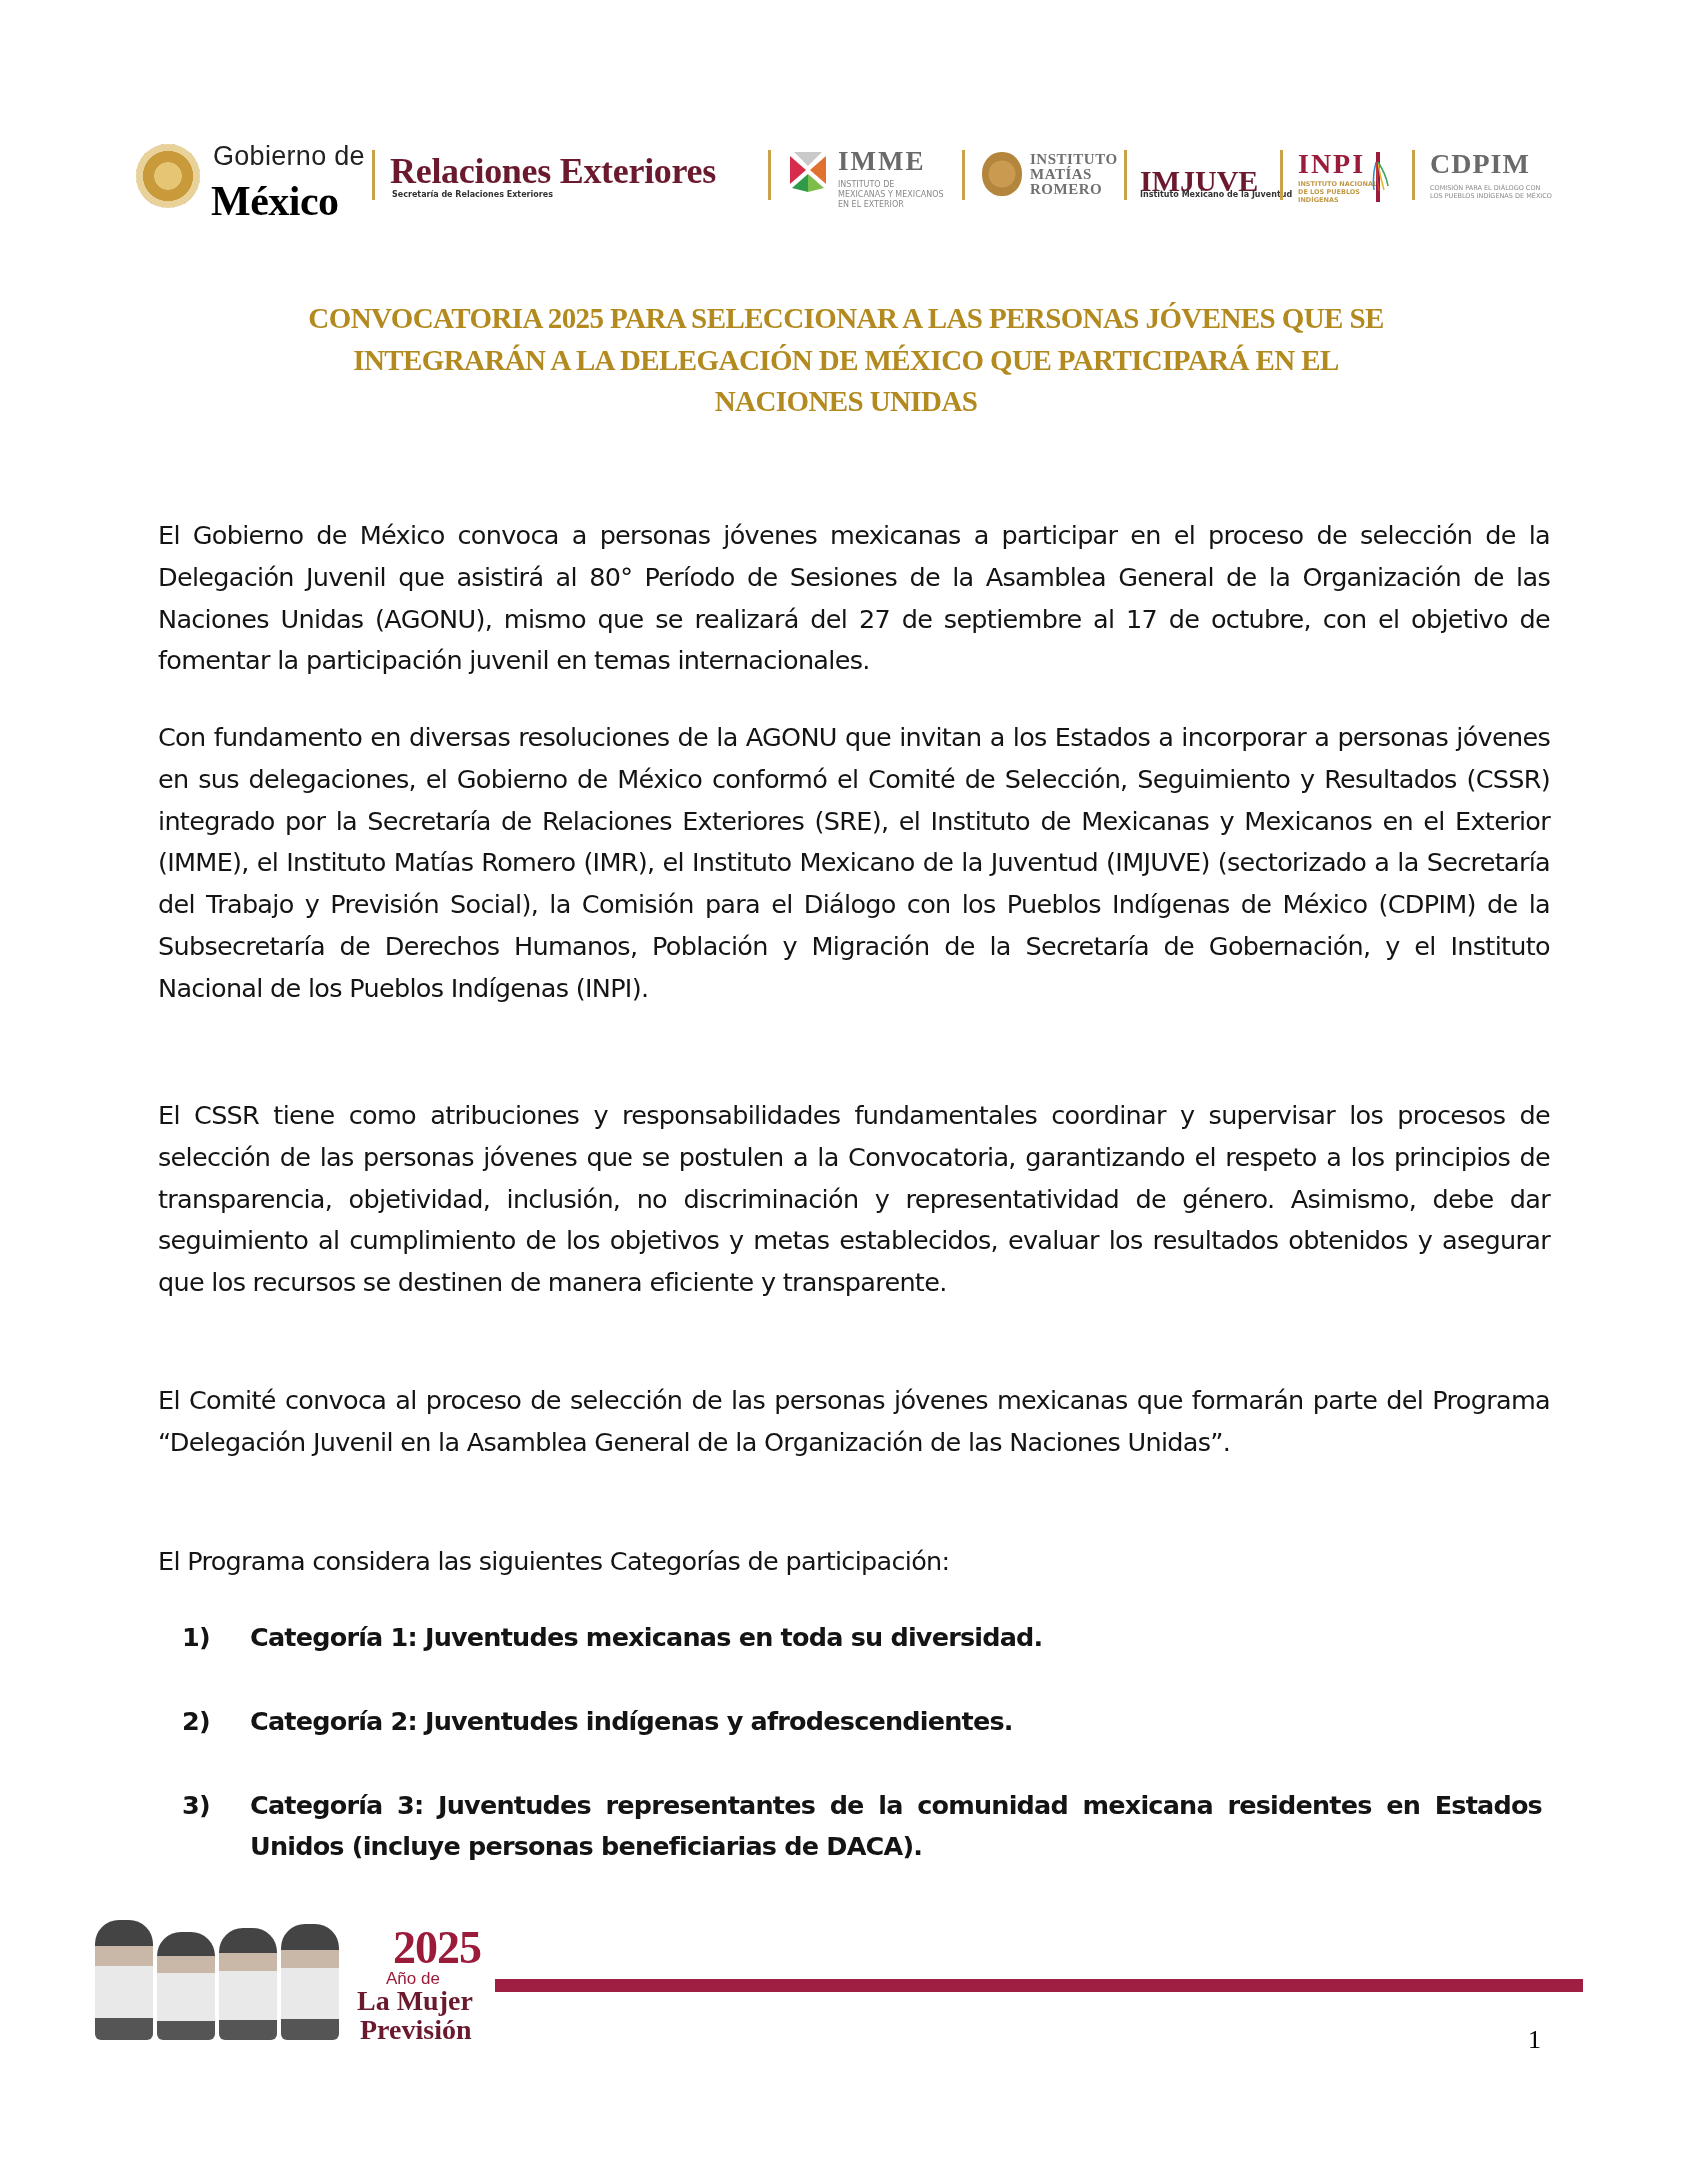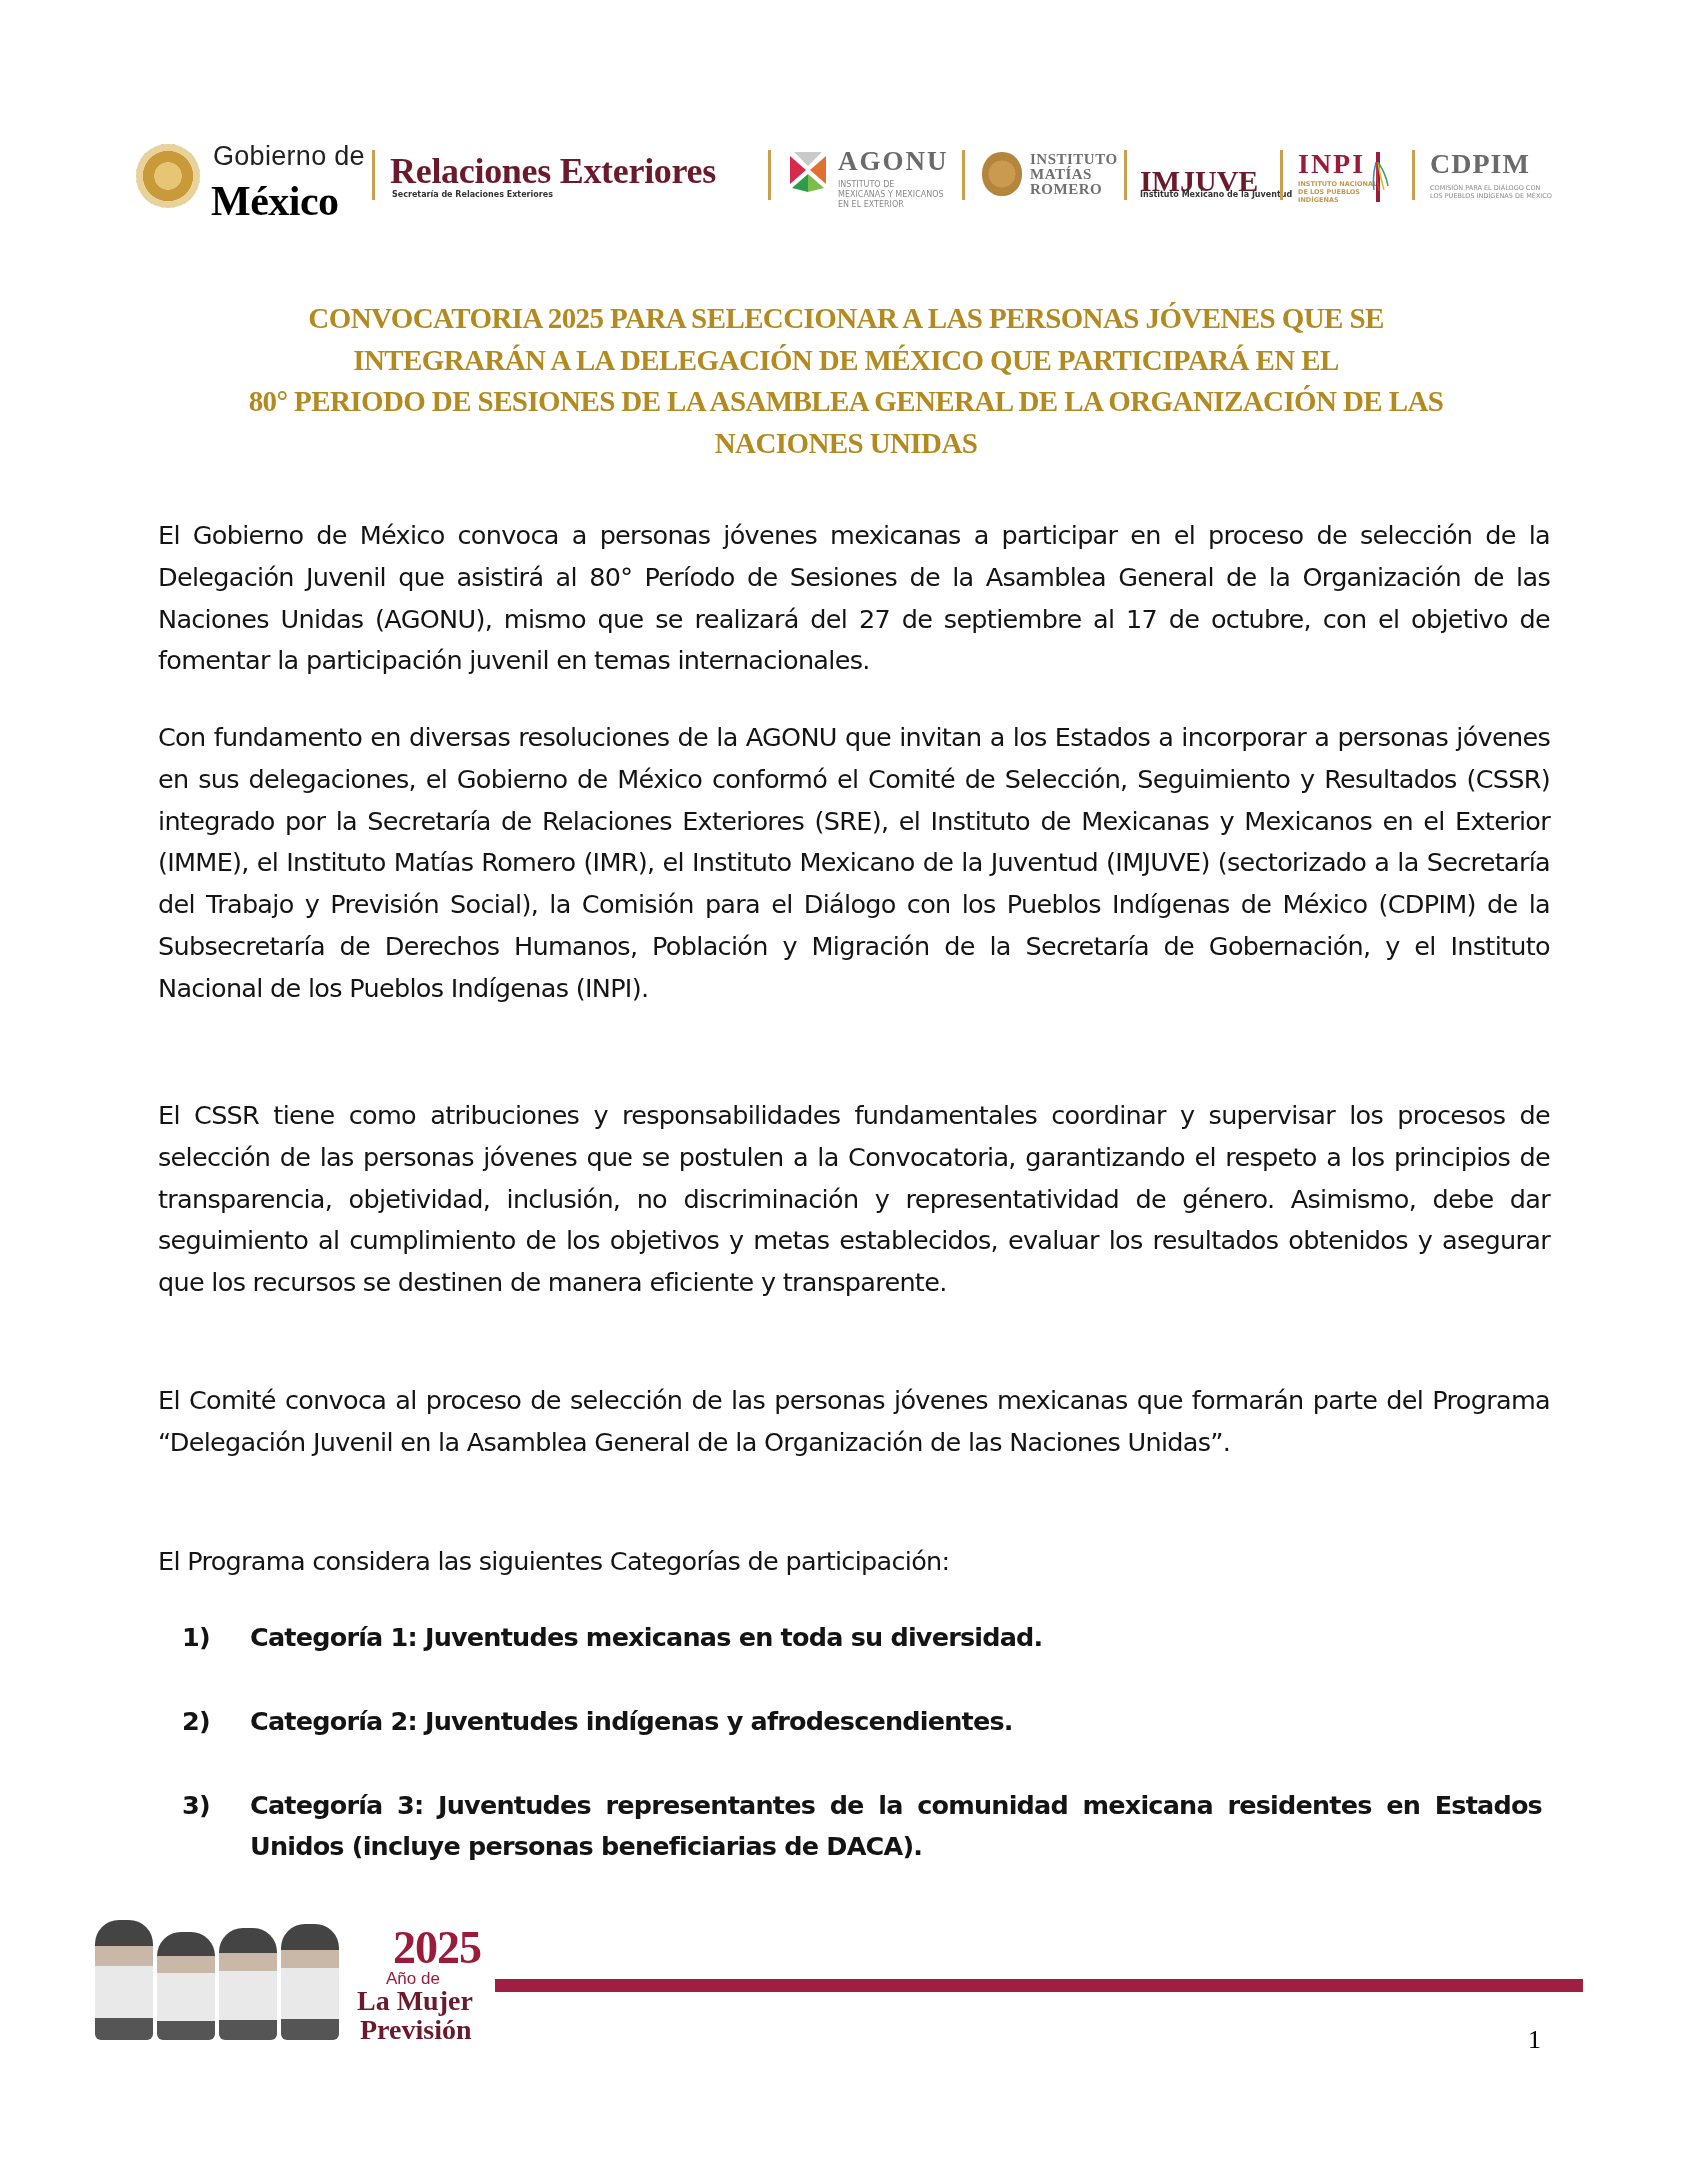--- a/index.html
+++ b/index.html
@@ -89,21 +89,21 @@
   <div class="sre-sub">Secretaría de Relaciones Exteriores</div>
   <div class="sep" style="left:632px"></div>
 
   <svg style="position:absolute;left:650px;top:14px" width="44" height="46" viewBox="0 0 44 46">
     <path d="M4 6 L20 20 L4 34 Z" fill="#d62b4a"></path>
     <path d="M40 6 L24 20 L40 34 Z" fill="#e0712f"></path>
     <path d="M8 2 L22 16 L36 2 Z" fill="#c9c9c9"></path>
     <path d="M6 38 L22 24 L22 42 Z" fill="#2e9b4a"></path>
     <path d="M38 38 L22 24 L22 42 Z" fill="#7dbd4a"></path>
   </svg>
-  <div class="imme-title" style="left:702px;top:10px">AGONU</div>
+  <div class="imme-title" style="left:702px;top:10px">IMME</div>
   <div class="imme-sub" style="left:702px;top:44px">INSTITUTO DE
 MEXICANAS Y MEXICANOS
 EN EL EXTERIOR</div>
   <div class="sep" style="left:826px"></div>
 
   <div class="imr-seal" style="left:846px;top:16px"></div>
   <div class="imr-title" style="left:894px;top:16px">INSTITUTO
 MATÍAS
 ROMERO</div>
   <div class="sep" style="left:988px"></div>
@@ -126,21 +126,20 @@
   <div class="sep" style="left:1276px"></div>
 
   <div class="cdpim-title" style="left:1294px;top:12px">CDPIM</div>
   <div class="cdpim-sub" style="left:1294px;top:48px">COMISIÓN PARA EL DIÁLOGO CON
 LOS PUEBLOS INDÍGENAS DE MÉXICO</div>
 </header>
 
 <h1 class="title" style="margin:0">
   <span>CONVOCATORIA 2025 PARA SELECCIONAR A LAS PERSONAS JÓVENES QUE SE</span>
   <span>INTEGRARÁN A LA DELEGACIÓN DE MÉXICO QUE PARTICIPARÁ EN EL</span>
-  <span>80° PERIODO DE SESIONES DE LA ASAMBLEA GENERAL DE LA ORGANIZACIÓN DE LAS</span>
   <span>NACIONES UNIDAS</span>
 </h1>
 
 <p class="content para p1">El Gobierno de México convoca a personas jóvenes mexicanas a participar en el proceso de selección de la Delegación Juvenil que asistirá al 80° Período de Sesiones de la Asamblea General de la Organización de las Naciones Unidas (AGONU), mismo que se realizará del 27 de septiembre al 17 de octubre, con el objetivo de fomentar la participación juvenil en temas internacionales.</p>
 <p class="content para p2">Con fundamento en diversas resoluciones de la AGONU que invitan a los Estados a incorporar a personas jóvenes en sus delegaciones, el Gobierno de México conformó el Comité de Selección, Seguimiento y Resultados (CSSR) integrado por la Secretaría de Relaciones Exteriores (SRE), el Instituto de Mexicanas y Mexicanos en el Exterior (IMME), el Instituto Matías Romero (IMR), el Instituto Mexicano de la Juventud (IMJUVE) (sectorizado a la Secretaría del Trabajo y Previsión Social), la Comisión para el Diálogo con los Pueblos Indígenas de México (CDPIM) de la Subsecretaría de Derechos Humanos, Población y Migración de la Secretaría de Gobernación, y el Instituto Nacional de los Pueblos Indígenas (INPI).</p>
 <p class="content para p3">El CSSR tiene como atribuciones y responsabilidades fundamentales coordinar y supervisar los procesos de selección de las personas jóvenes que se postulen a la Convocatoria, garantizando el respeto a los principios de transparencia, objetividad, inclusión, no discriminación y representatividad de género. Asimismo, debe dar seguimiento al cumplimiento de los objetivos y metas establecidos, evaluar los resultados obtenidos y asegurar que los recursos se destinen de manera eficiente y transparente.</p>
 <p class="content para p4">El Comité convoca al proceso de selección de las personas jóvenes mexicanas que formarán parte del Programa “Delegación Juvenil en la Asamblea General de la Organización de las Naciones Unidas”.</p>
 <p class="content para p5">El Programa considera las siguientes Categorías de participación:</p>
 
 <div class="cat-list">

